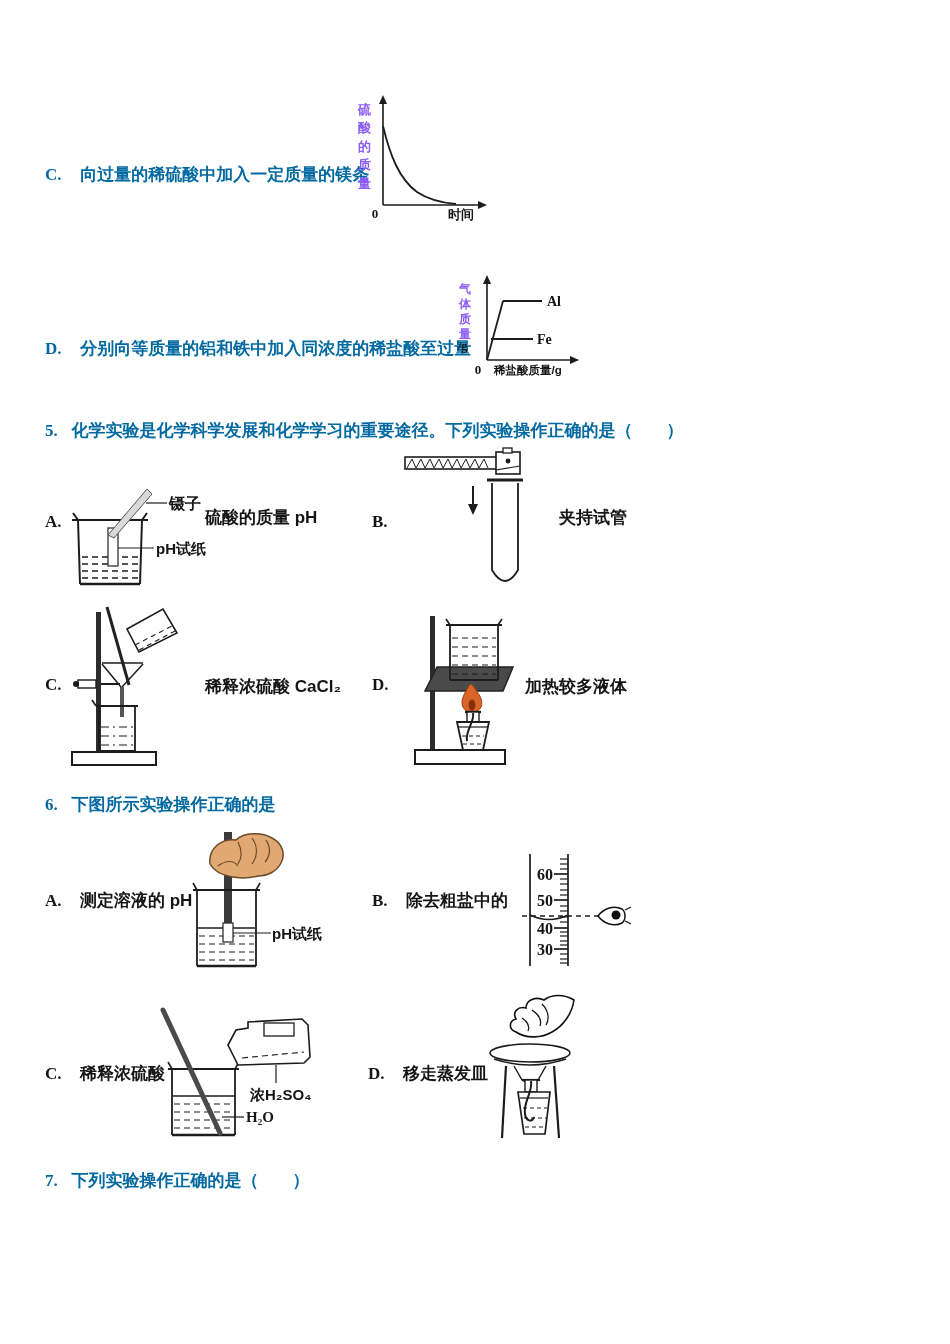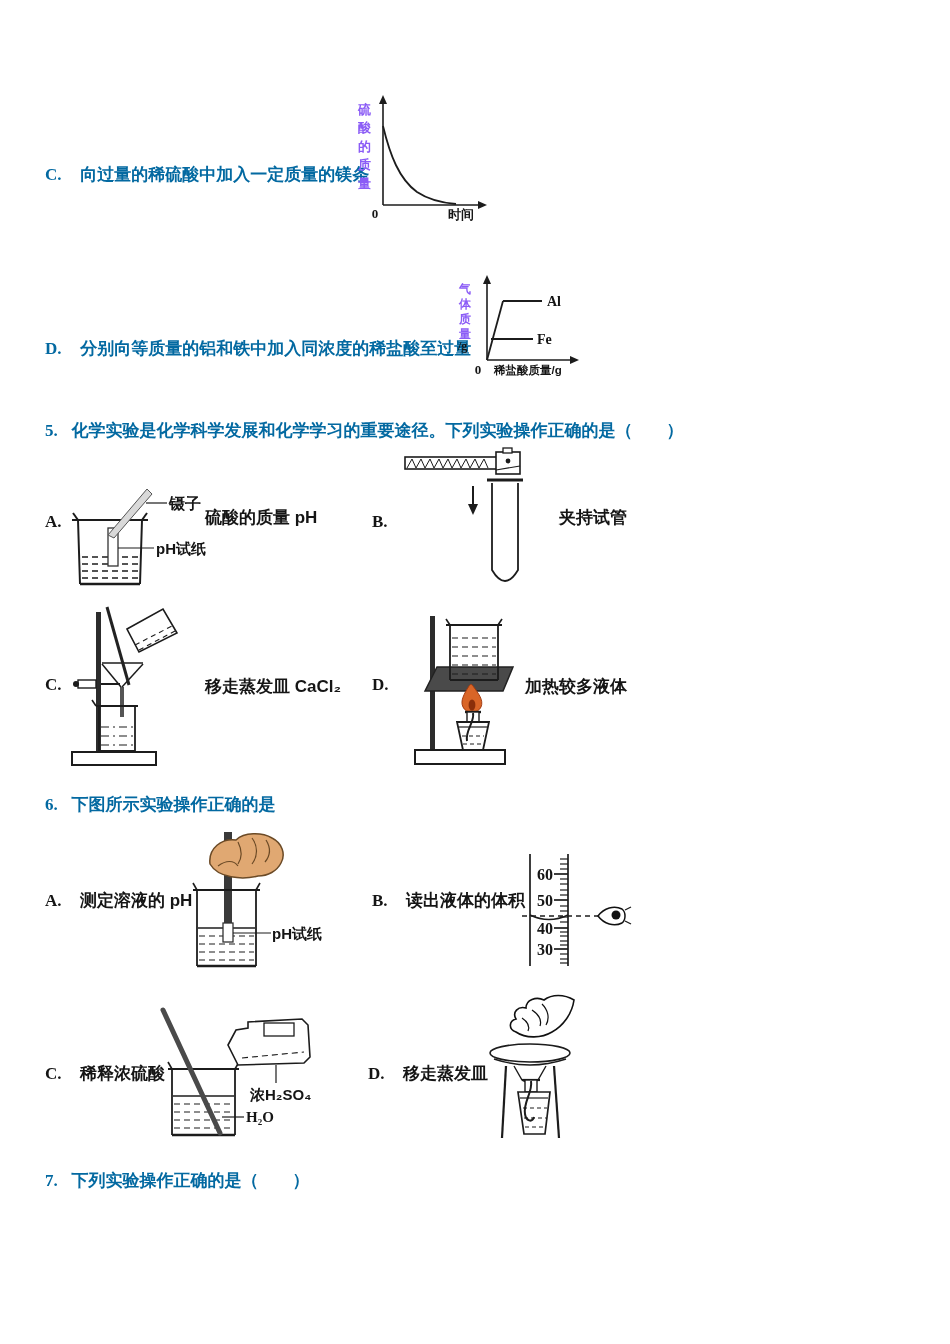--- a/index.html
+++ b/index.html
@@ -151,21 +151,21 @@
     <line x1="33" y1="103" x2="75" y2="103" class="stroke" stroke-width="1.8"></line>
     <line x1="33" y1="103" x2="29" y2="97" class="stroke" stroke-width="1.6"></line>
     <line x1="36" y1="104" x2="36" y2="148" class="stroke" stroke-width="1.8"></line>
     <line x1="72" y1="104" x2="72" y2="148" class="stroke" stroke-width="1.8"></line>
     <line x1="36" y1="148" x2="72" y2="148" class="stroke" stroke-width="2.2"></line>
     <line x1="38" y1="124" x2="70" y2="124" class="stroke" stroke-width="1.1" stroke-dasharray="8 4 2 4"></line>
     <line x1="38" y1="133" x2="70" y2="133" class="stroke" stroke-width="1.1" stroke-dasharray="8 4 2 4"></line>
     <line x1="38" y1="142" x2="70" y2="142" class="stroke" stroke-width="1.1" stroke-dasharray="8 4 2 4"></line>
   </g>
 </svg>
-<div class="abs caption" style="left:205px; top:675px;">移走蒸发皿 CaCl₂</div>
+<div class="abs caption" style="left:205px; top:675px;">稀释浓硫酸 CaCl₂</div>
 
 <div class="abs optlabel" style="left:372px; top:675px;">D.</div>
 <svg class="abs" style="left:403px; top:600px;" width="140" height="168" viewBox="0 0 140 168">
   <rect x="27" y="16" width="5" height="136" fill="#2c2c2c"></rect>
   <rect x="12" y="150" width="90" height="14" fill="#ffffff" stroke="#1c1c1c" stroke-width="2"></rect>
   <polygon points="34,67 110,67 100,91 22,91" fill="#4a4a4a" stroke="#222222" stroke-width="1.5"></polygon>
   <g>
     <line x1="43" y1="25" x2="99" y2="25" class="stroke" stroke-width="2"></line>
     <line x1="47" y1="25" x2="43" y2="19" class="stroke" stroke-width="1.6"></line>
     <line x1="95" y1="25" x2="99" y2="19" class="stroke" stroke-width="1.6"></line>
@@ -229,21 +229,21 @@
       <line x1="21" y1="130" x2="76" y2="130"></line>
     </g>
   </g>
   <rect x="45" y="93" width="10" height="19" fill="#ffffff" stroke="#333333" stroke-width="1.3"></rect>
   <line x1="55" y1="103" x2="93" y2="103" class="stroke" stroke-width="1.2"></line>
 </svg>
 <div class="abs sidelabel" style="left:272px; top:925px;">pH试纸</div>
 
 <div class="abs optrow" style="left:372px; top:889px;">
   <span class="optlabel">B.</span>
-  <span class="caption">读出液体的体积</span>
+  <span class="caption">除去粗盐中的</span>
 </div>
 <svg class="abs" style="left:520px; top:848px;" width="120" height="124" viewBox="0 0 120 124">
   <g>
     <line x1="10" y1="6" x2="10" y2="118" class="stroke" stroke-width="1.7"></line>
     <line x1="48" y1="6" x2="48" y2="118" class="stroke" stroke-width="1.7"></line>
   </g>
   <g>
     <text x="33" y="32" font-size="16" class="serif" text-anchor="end" fill="#2e2e44">60</text>
     <text x="33" y="58" font-size="16" class="serif" text-anchor="end" fill="#2e2e44">50</text>
     <text x="33" y="86" font-size="16" class="serif" text-anchor="end" fill="#2e2e44">40</text>

